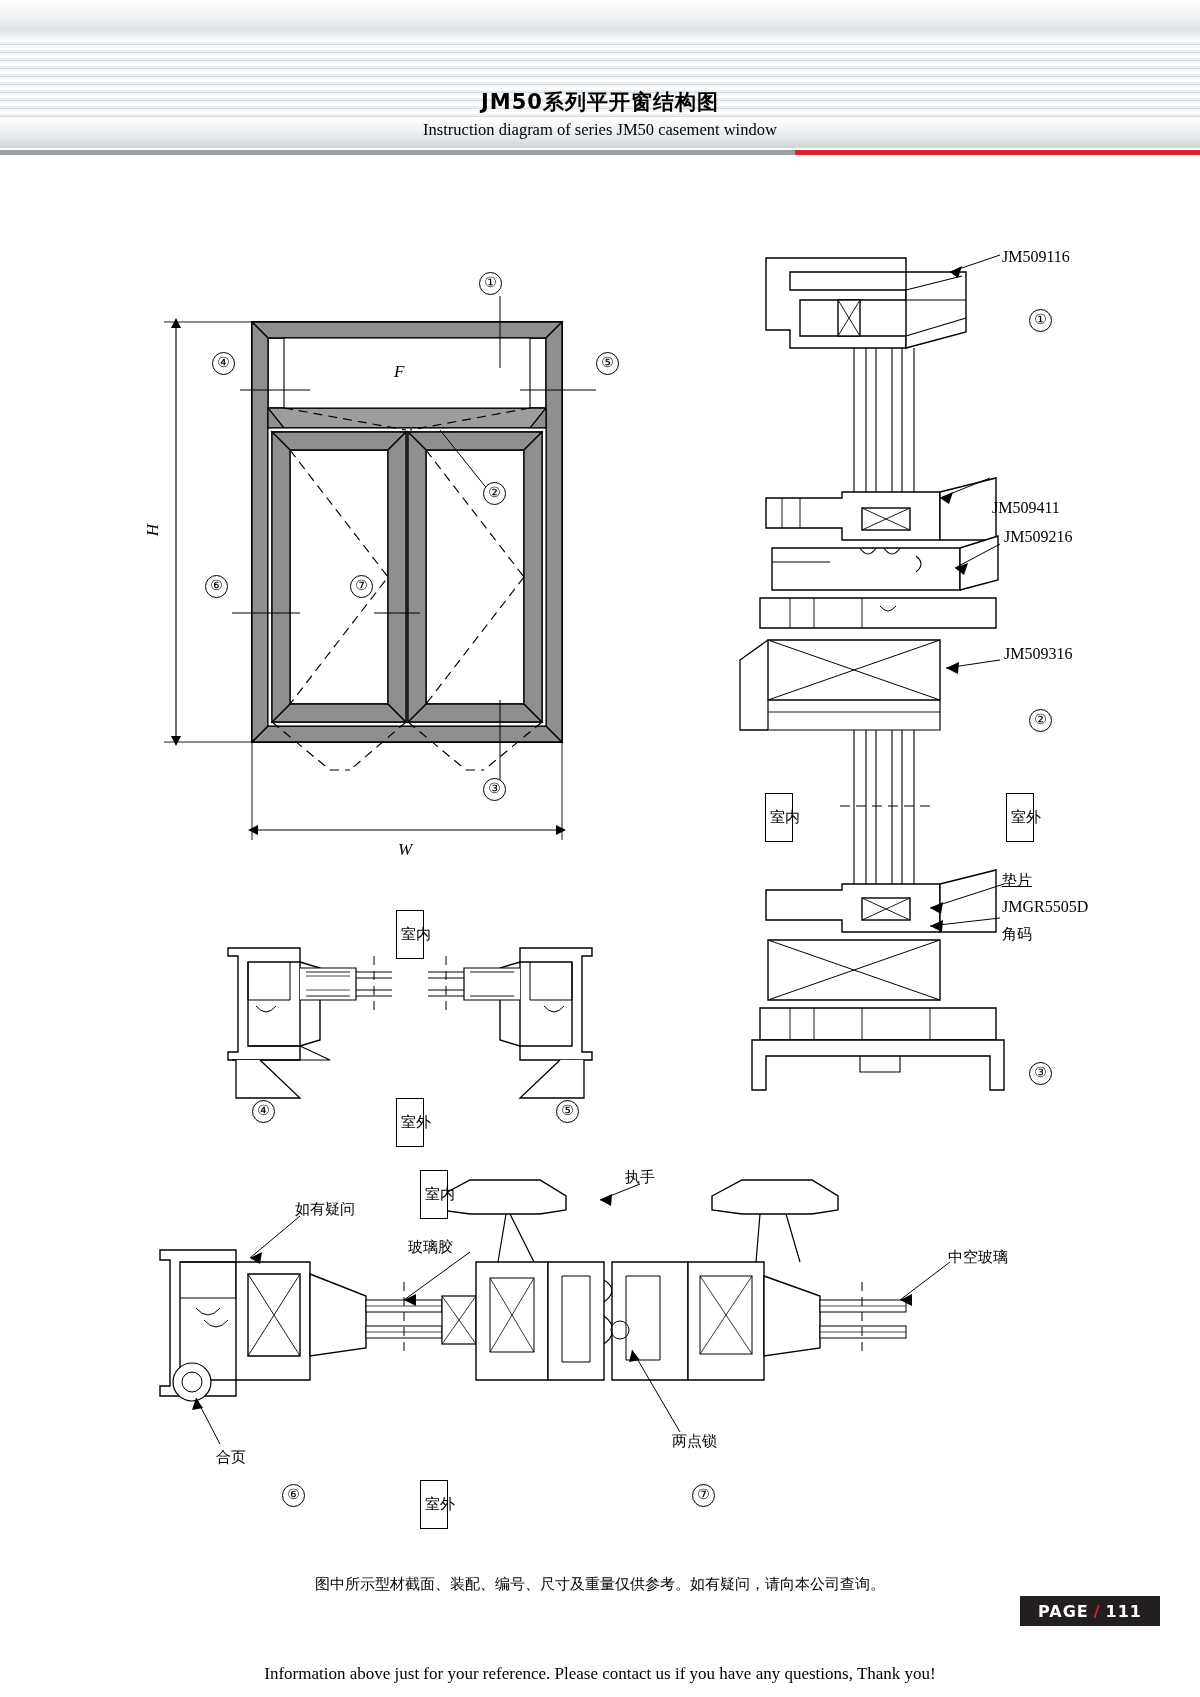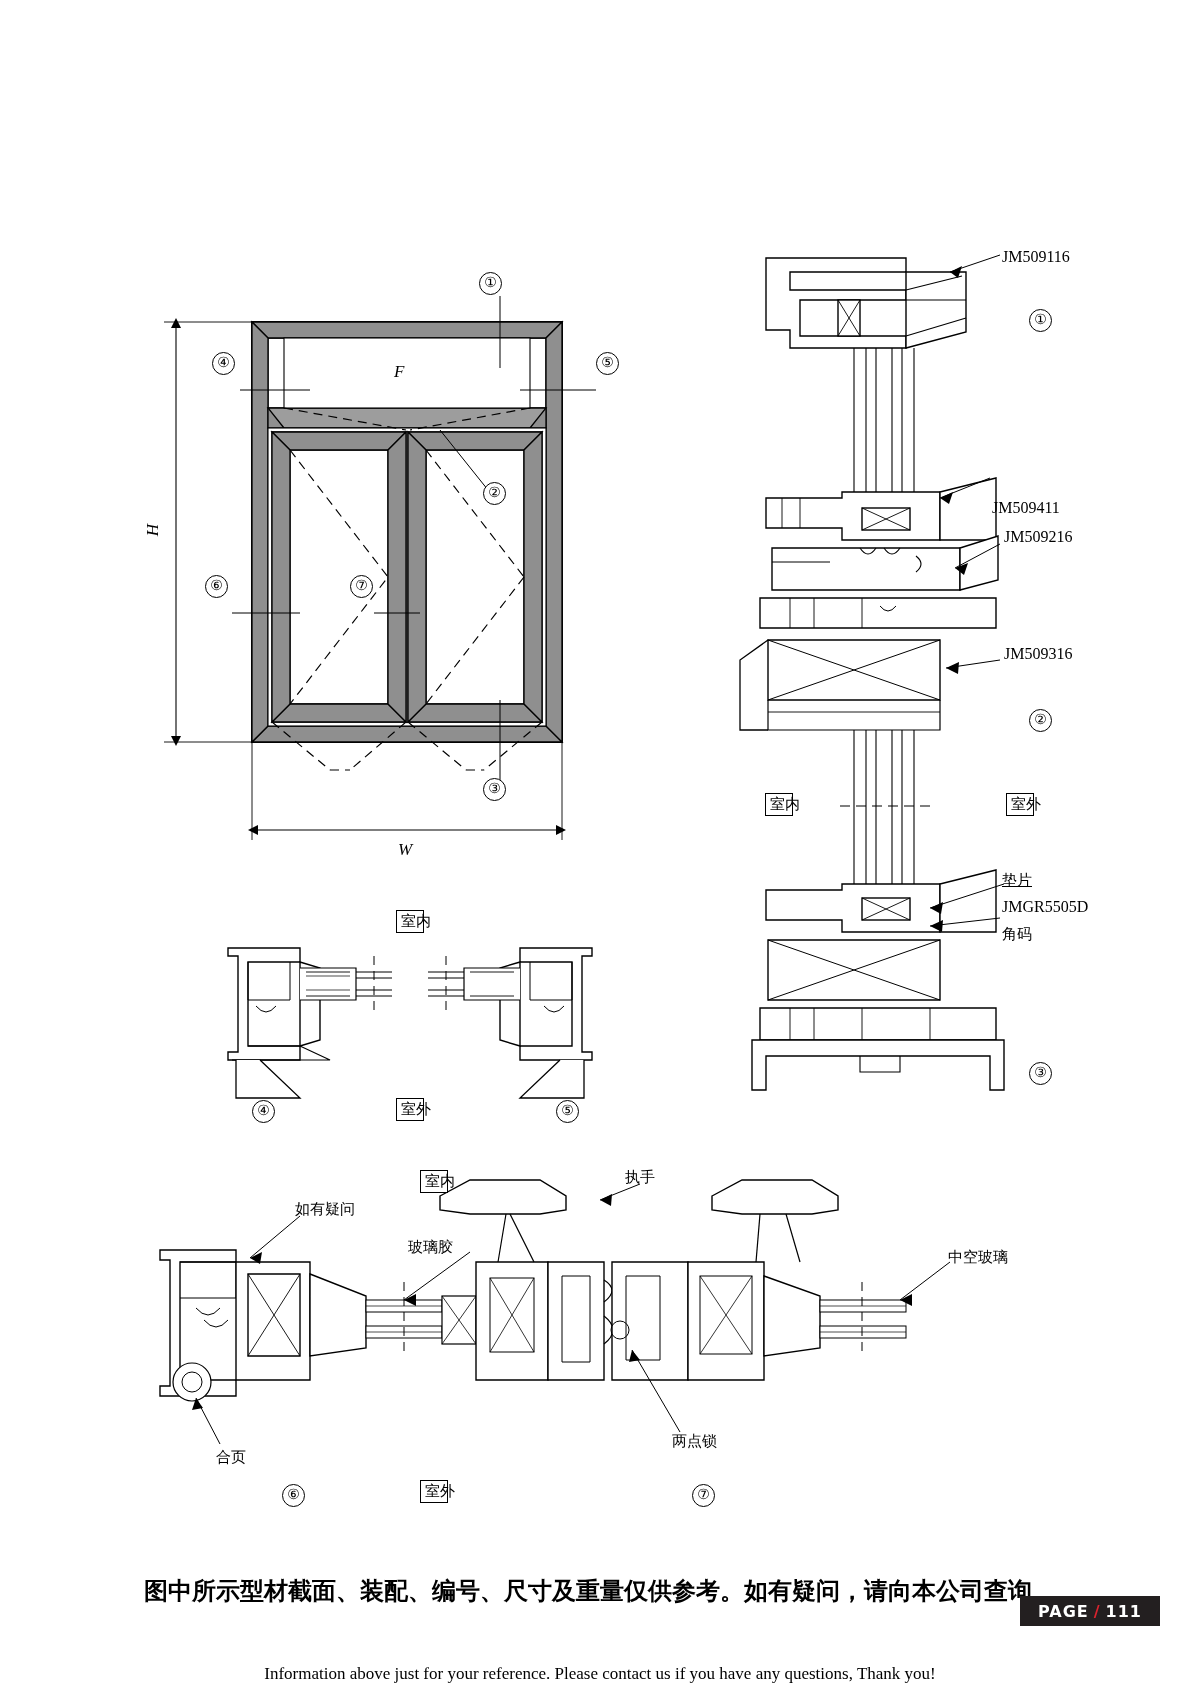--- a/index.html
+++ b/index.html
@@ -21,44 +21,54 @@
   .hdr-rule-red{position:absolute;left:795px;top:150px;width:405px;height:5px;background:#d9232e;}
   .hdr-rule-thin{position:absolute;left:0;top:155px;width:1200px;height:2px;background:#ffffff;}
   .title-cn{position:absolute;left:0;top:88px;width:1200px;text-align:center;
     font-family:"DejaVu Sans",sans-serif;font-weight:bold;font-size:21px;letter-spacing:1px;}
   .title-en{position:absolute;left:0;top:120px;width:1200px;text-align:center;
     font-family:"Liberation Serif",serif;font-size:16.5px;}
 
   
   .lbl{position:absolute;font-family:"DejaVu Sans",sans-serif;font-size:15px;white-space:nowrap;}
   .lbl-en{position:absolute;font-family:"Liberation Serif",serif;font-size:16px;white-space:nowrap;}
-  .boxlbl{position:absolute;border:1.3px solid #000;padding:2px 4px;
+  .boxlbl{position:absolute;border:1.3px solid #000;padding:15px 4px;
     font-family:"DejaVu Sans",sans-serif;font-size:15px;line-height:17px;text-align:left;white-space:nowrap;background:#fff;}
   .circ{position:absolute;width:21px;height:21px;border:1.4px solid #000;border-radius:50%;
     font-family:"Liberation Serif",serif;font-size:14px;line-height:20px;text-align:center;background:#fff;}
   .ital{font-style:italic;font-family:"Liberation Serif",serif;font-size:17px;}
 
   svg{display:block;}
   .svgwrap{position:absolute;left:0;top:0;width:1200px;height:1697px;pointer-events:none;}
 
   
   .foot-cn{position:absolute;left:0;top:1575px;width:1200px;text-align:center;
-    font-family:"DejaVu Sans",sans-serif;font-weight:bold;font-size:24px;}
+    font-family:"DejaVu Sans",sans-serif;font-weight:normal;font-size:15px;}
   .foot-en{position:absolute;left:0;top:1664px;width:1200px;text-align:center;
     font-family:"Liberation Serif",serif;font-size:17px;}
   .pagebadge{position:absolute;left:1020px;top:1596px;width:140px;height:30px;background:#231f20;
     color:#fff;font-family:"DejaVu Sans",sans-serif;font-weight:bold;font-size:16px;
     display:flex;align-items:center;justify-content:center;letter-spacing:1px;}
   .pagebadge .slash{color:#d9232e;margin:0 5px;}
 </style>
 </head>
 <body>
 
 <div class="page">
 
+  <div class="header">
+    <div class="hdr-stripes"></div>
+    <div class="hdr-band-top"></div>
+    <div class="hdr-shadow"></div>
+    <div class="hdr-rule-grey"></div>
+    <div class="hdr-rule-red"></div>
+    <div class="hdr-rule-thin"></div>
+    <div class="title-cn">JM50系列平开窗结构图</div>
+    <div class="title-en">Instruction diagram of series JM50 casement window</div>
+  </div>
 
   <div class="svgwrap">
   <svg width="1200" height="1697" viewBox="0 0 1200 1697" xmlns="http://www.w3.org/2000/svg">
     <g fill="none" stroke="#000" stroke-width="1.3" stroke-linejoin="miter">
 
       <rect x="252" y="322" width="310" height="420" fill="#9d9d9d" stroke="#000" stroke-width="1.6"></rect>
       <rect x="252" y="322" width="310" height="420" fill="none" stroke="#000" stroke-width="1.6"></rect>
 
       <rect x="268" y="338" width="278" height="388" fill="#ffffff" stroke="#000" stroke-width="1.3"></rect>
 

